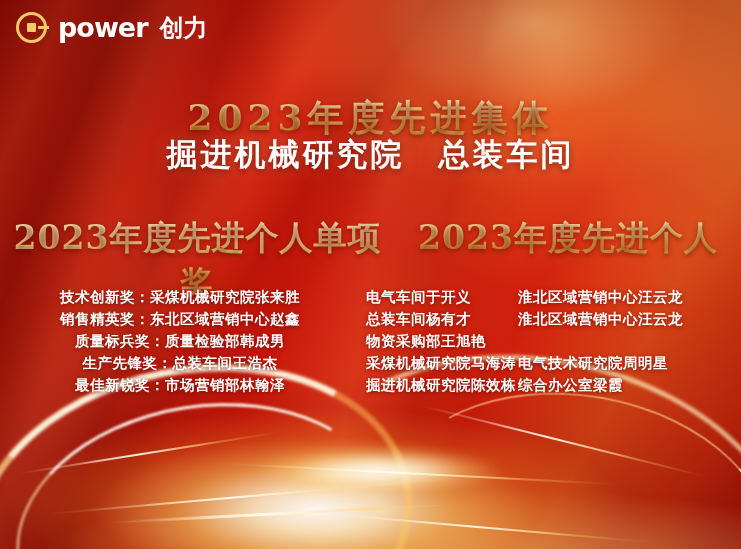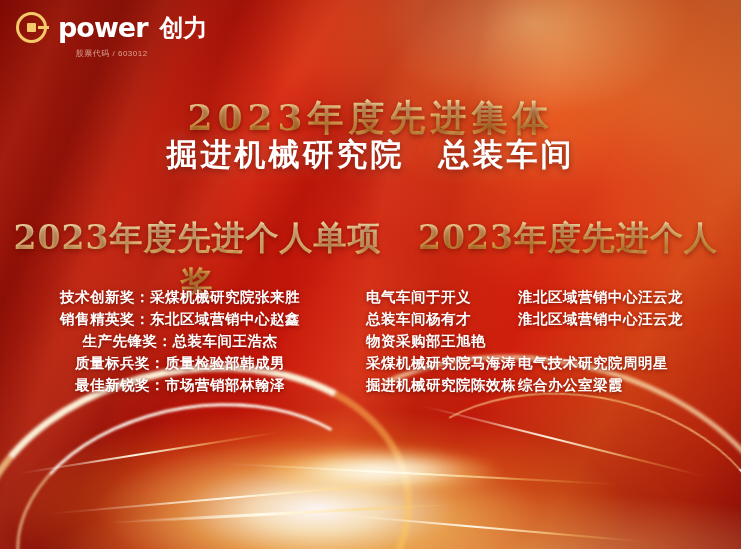--- a/index.html
+++ b/index.html
@@ -223,41 +223,40 @@
   </div>
 
   <div class="logo">
     <div class="logo-row">
       <span class="logo-mark">
         <span class="inner"></span>
       </span>
       <span class="logo-word">power</span>
       <span class="logo-cn">创力</span>
     </div>
-    <div class="logo-sub">股票代码 / 603012</div>
   </div>
 
   <div class="content">
 
     <div class="main-title gold">2023年度先进集体</div>
 
     <div class="sub-title">掘进机械研究院　总装车间</div>
 
     <div class="headings">
       <div class="heading left gold">2023年度先进个人单项奖</div>
       <div class="heading right gold">2023年度先进个人</div>
     </div>
 
     <div class="columns">
 
       <div class="col-left">
         <div class="award-line">技术创新奖：采煤机械研究院张来胜</div>
         <div class="award-line">销售精英奖：东北区域营销中心赵鑫</div>
+        <div class="award-line">质量标兵奖：质量检验部韩成男</div>
         <div class="award-line">生产先锋奖：总装车间王浩杰</div>
-        <div class="award-line">质量标兵奖：质量检验部韩成男</div>
         <div class="award-line">最佳新锐奖：市场营销部林翰泽</div>
       </div>
 
       <div class="col-right">
         <div class="person-row">
           <span class="person c1">电气车间于开义</span>
           <span class="person c2">淮北区域营销中心汪云龙</span>
         </div>
         <div class="person-row">
           <span class="person c1">总装车间杨有才</span>

